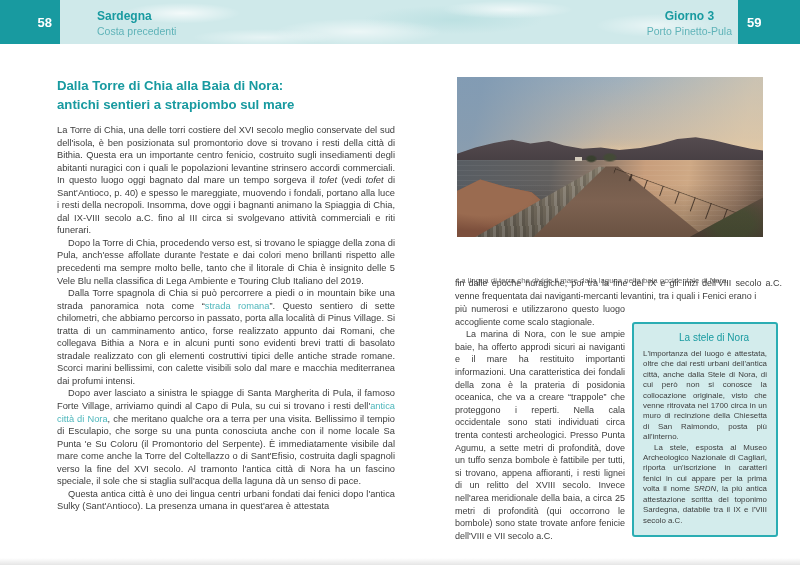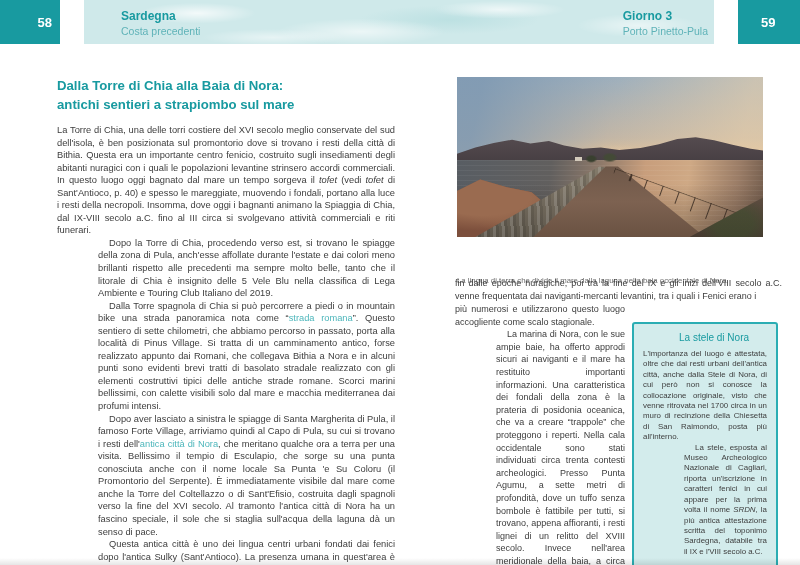--- a/index.html
+++ b/index.html
@@ -7,45 +7,45 @@
     --box-bg:#d3ecec; --box-border:#2badb3; --body-text:#3d3d3d; --caption-text:#6a6a6a;
   }
   *{box-sizing:border-box;margin:0;padding:0;}
   html,body{background:#fff;}
   .spread{position:relative;width:800px;height:565px;background:#fff;overflow:hidden;
           font-family:"Liberation Sans",sans-serif;color:var(--body-text);}
   .page-edge{position:absolute;left:0;right:0;bottom:0;height:7px;
              background:linear-gradient(180deg,rgba(0,0,0,0) 0%,rgba(0,0,0,0.10) 100%);}
 
   
-  .header{position:absolute;top:0;left:0;right:0;height:44px;display:flex;gap:24px;}
+  .header{position:absolute;top:0;left:0;right:0;height:44px;display:flex;}
   .pagenum{background:var(--accent);color:#fff;font-weight:bold;font-size:13px;
            display:flex;align-items:center;flex:0 0 auto;}
   .pagenum.left{width:60px;justify-content:flex-end;padding-right:8px;}
-  .pagenum.right{width:62px;justify-content:flex-start;padding-left:23px;}
+  .pagenum.right{width:62px;justify-content:flex-start;padding-left:9px;}
   .band{flex:1;display:flex;justify-content:space-between;align-items:center;
         padding:2px 6px 0 37px;background-color:var(--band-bg);
         background-image:
           radial-gradient(ellipse 90px 16px at 18% 30%, rgba(255,255,255,.75), transparent 65%),
           radial-gradient(ellipse 130px 20px at 44% 72%, rgba(255,255,255,.6), transparent 65%),
           radial-gradient(ellipse 110px 15px at 66% 22%, rgba(255,255,255,.65), transparent 60%),
           radial-gradient(ellipse 95px 18px at 88% 58%, rgba(255,255,255,.55), transparent 65%),
           radial-gradient(ellipse 150px 24px at 58% 45%, rgba(176,219,221,.6), transparent 60%),
           radial-gradient(ellipse 120px 14px at 30% 85%, rgba(255,255,255,.5), transparent 60%);}
   .hgroup{display:flex;flex-direction:column;justify-content:center;}
-  .hgroup.right{text-align:left;}
+  .hgroup.right{text-align:center;}
   .htitle{color:var(--accent);font-weight:bold;font-size:12px;line-height:16px;}
   .hsub{color:#5fb3b8;font-size:10.5px;line-height:14px;}
 
   
   .article{position:absolute;left:57px;top:76px;width:338px;}
   .article h1{color:var(--accent);font-size:13.2px;line-height:19px;font-weight:bold;
               white-space:pre-line;margin-bottom:10px;}
   .article p,.rcol p{font-size:9.3px;line-height:12.55px;text-align:justify;color:var(--body-text);}
-  .indent{text-indent:11px;margin-left:41px;}
+  .indent{text-indent:11px;}
   .seg-i{font-style:italic;}
   .seg-link{color:var(--accent-light);}
 
   
   .photo{position:absolute;left:457px;top:77px;width:306px;height:160px;overflow:hidden;background:#9fb0bd;}
   .ph{position:absolute;}
   .photo-sky{inset:0;background:
       linear-gradient(102deg, rgba(125,152,178,0.85) 8%, rgba(170,170,165,0) 48%, rgba(238,210,170,0.55) 88%),
       linear-gradient(180deg,#9fb0bd 0%,#c2b6a6 38%,#eac394 56%,#ecc9a0 64%,#d9b98f 74%,#cdb089 100%);}
   .photo-glow{left:36%;top:42%;width:100px;height:44px;

